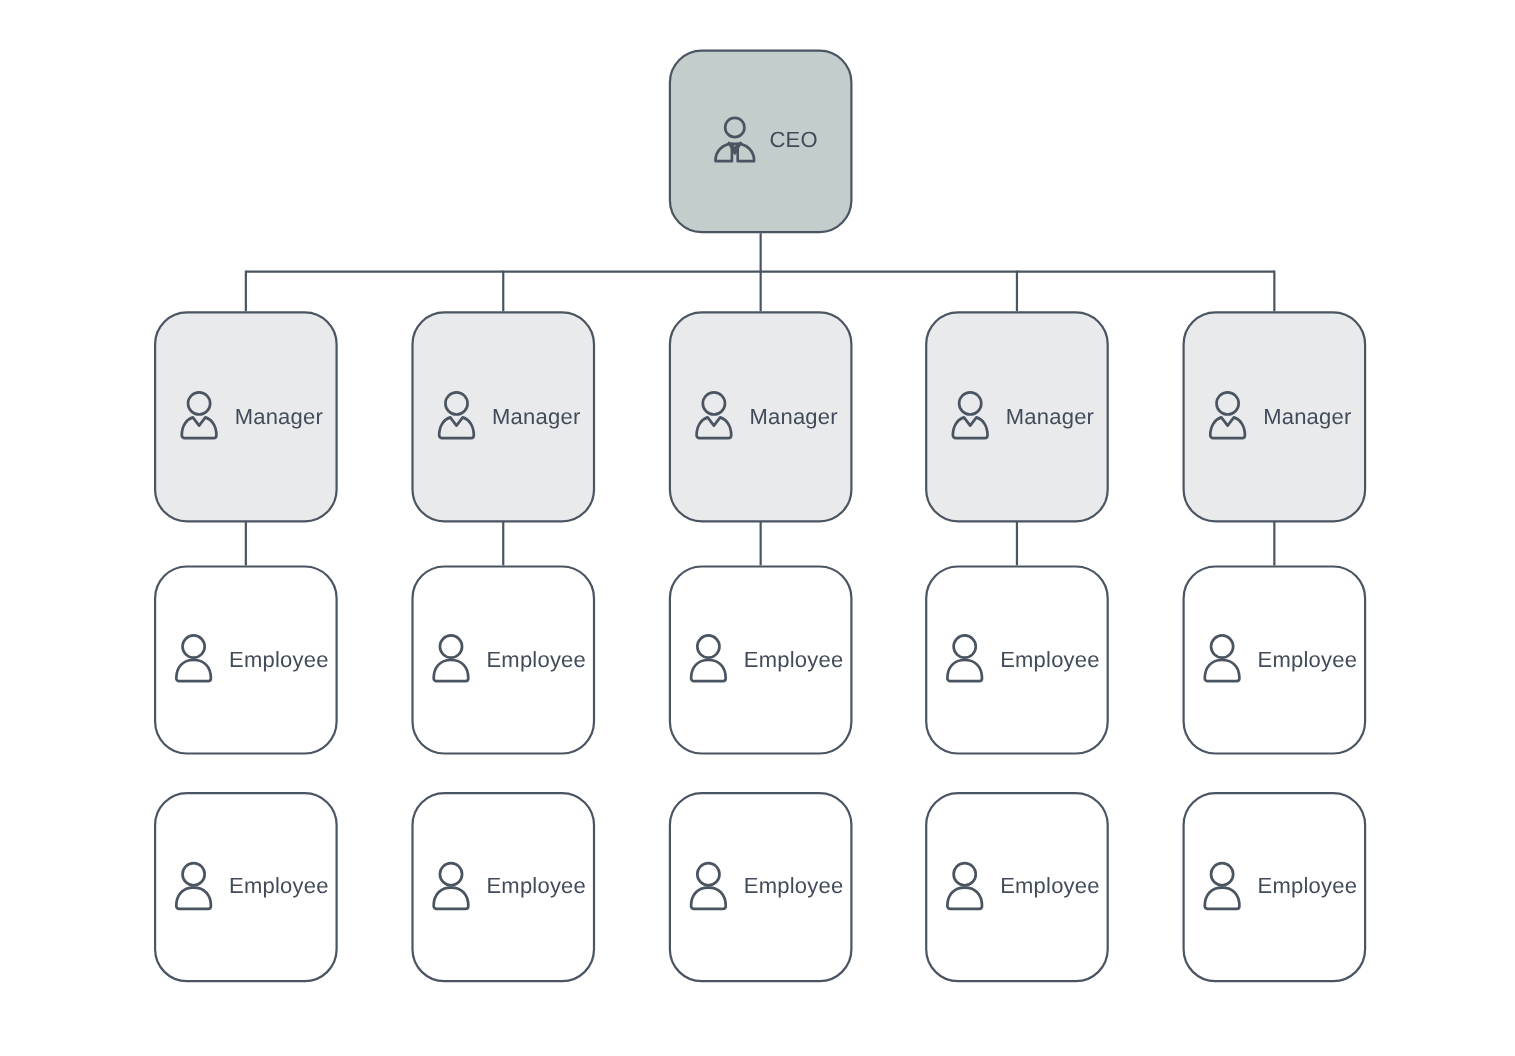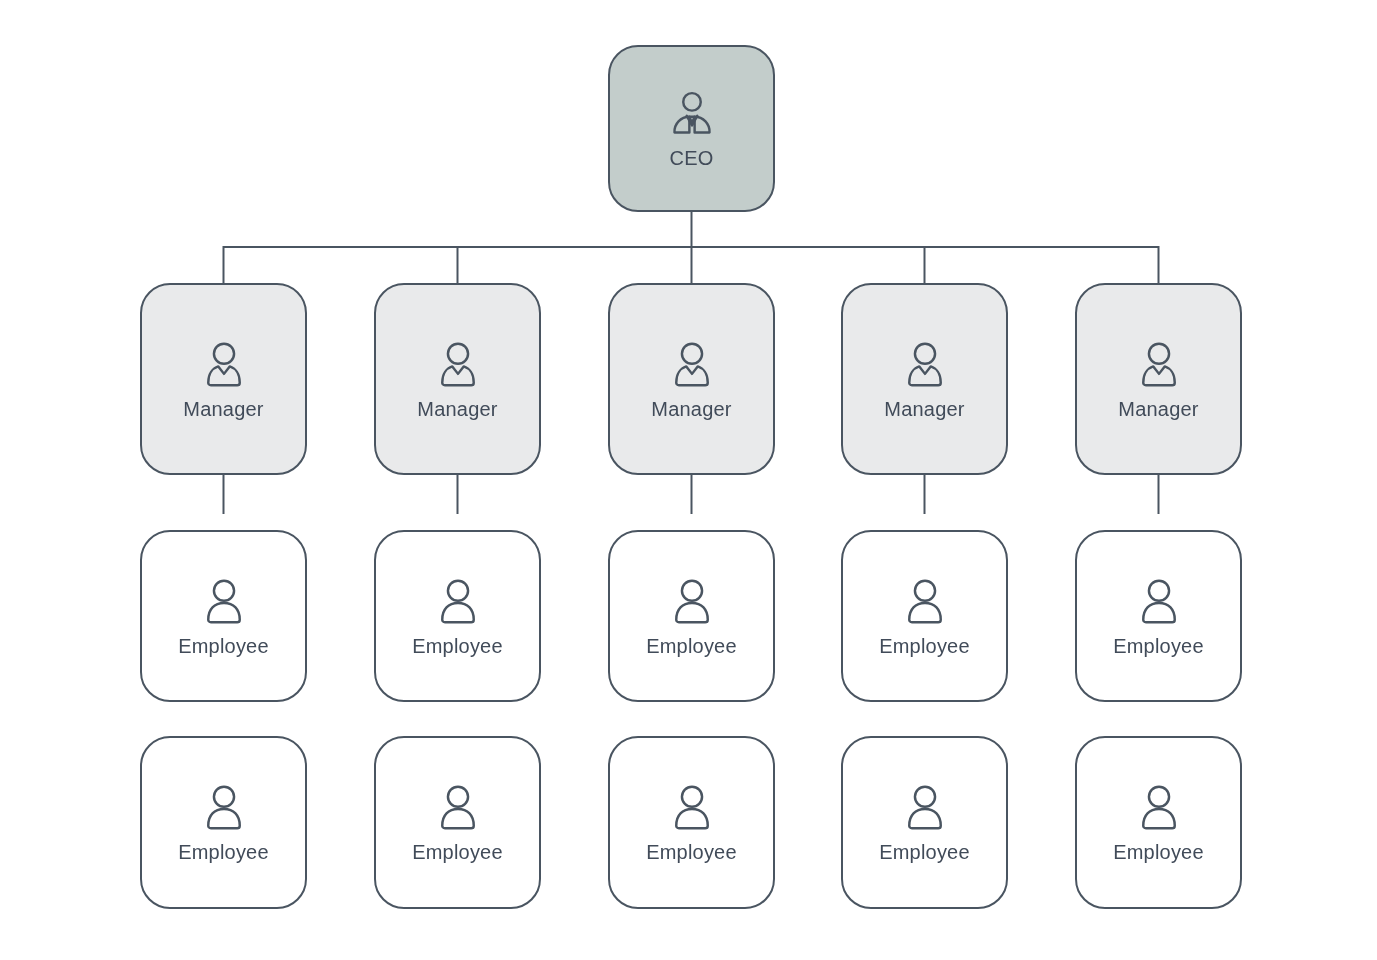--- a/index.html
+++ b/index.html
@@ -17,34 +17,34 @@
     width: 1377px; height: 960px;
     pointer-events: none;
   }
   .node {
     position: absolute;
     width: 167px;
     box-sizing: border-box;
     border: 2px solid #4a5561;
     border-radius: 30px;
     display: flex;
-    flex-direction: column;
+    flex-direction: row;
     align-items: center;
     justify-content: center;
     gap: 4px;
   }
   .node .icon { line-height: 0; }
   .node .label {
     font-size: 20px;
     color: #414b59;
     letter-spacing: 0.2px;
   }
   .fill-ceo { background: #c3cdcb; }
   .fill-mgr { background: #e9eaeb; }
-  .fill-emp { background: #ffffff; margin-top: 16px; }
+  .fill-emp { background: #ffffff; }
 
   .col1 { left: 140px; }
   .col2 { left: 374px; }
   .col3 { left: 608px; }
   .col4 { left: 841px; }
   .col5 { left: 1075px; }
 
   .row-ceo  { top: 45px;  height: 167px; }
   .row-mgr  { top: 283px; height: 192px; }
   .row-emp1 { top: 514px; height: 172px; }

